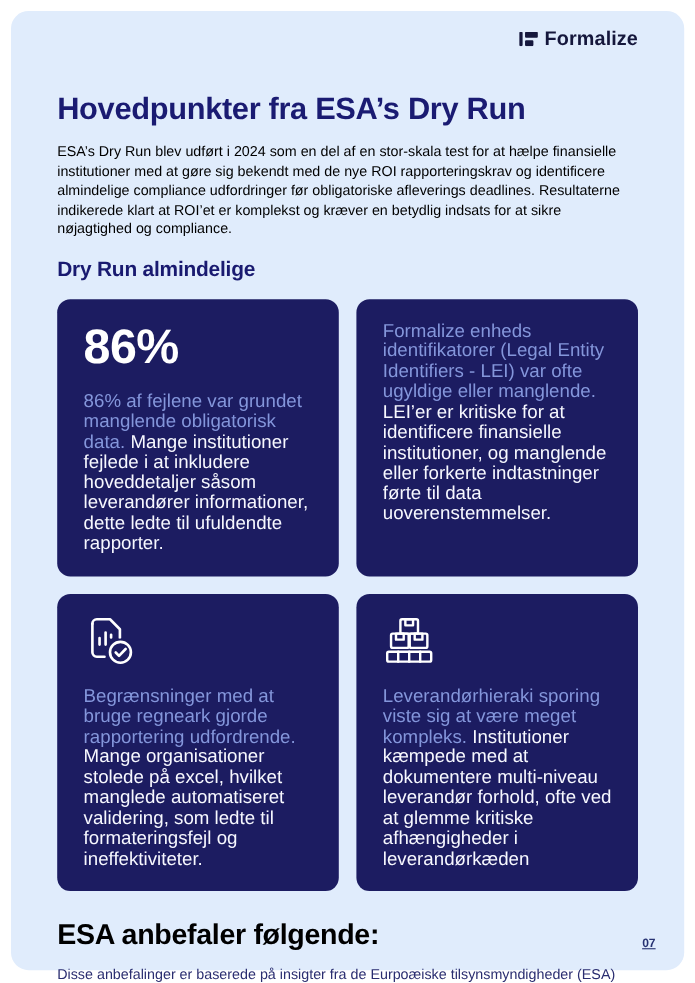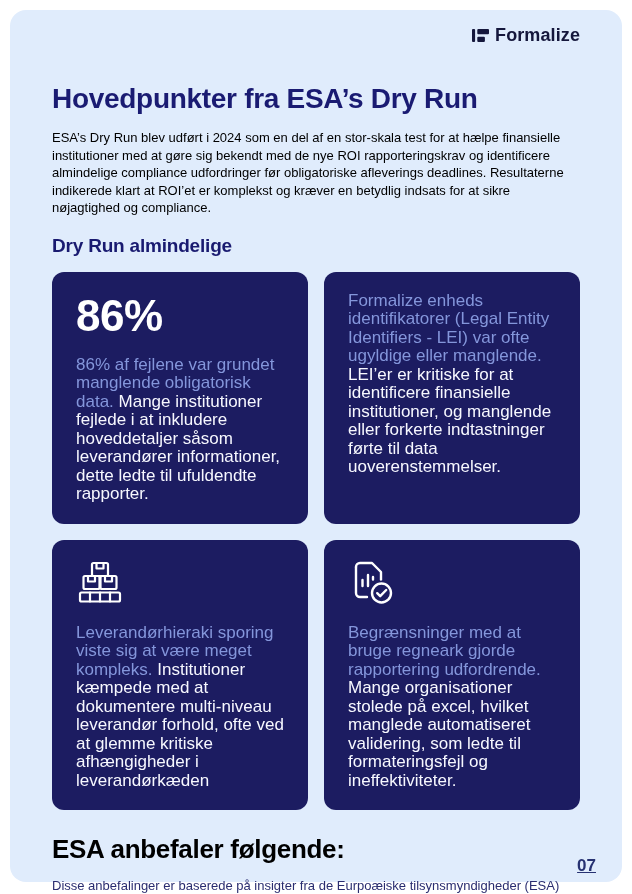--- a/index.html
+++ b/index.html
@@ -30,21 +30,21 @@
     background:#1c1c61; border-radius:12px; min-height:173px;
     padding:20px 20px 20px 24px; color:#ffffff;
   }
   .card-top { height:50px; margin-bottom:14px; display:flex; align-items:flex-start; }
   .stat { font-size:44px; font-weight:600; line-height:48px; color:#ffffff; letter-spacing:-0.5px; }
   .card-text { font-size:17px; line-height:18.5px; }
   .hl { color:#8496db; }
   .wt { color:#f7f8ff; font-weight:500; }
   
   .rec-intro { margin-top:12px; font-size:13px; line-height:17.5px; color:#2a2d70; max-width:510px; }
-  .page-num { position:absolute; right:26px; bottom:6px; font-size:17px; font-weight:600; color:#273272;text-decoration:underline; }
+  .page-num { position:absolute; right:26px; bottom:18px; font-size:11px; font-weight:600; color:#273272;text-decoration:underline; }
 </style>
 </head>
 <body>
 
 <div class="page">
 
   <div class="brand-row">
     <div class="brand">
       <svg width="17" height="13" viewBox="0 0 17 13">
         <rect x="0" y="0" width="3.1" height="13" rx="1" fill="#15173c"></rect>
@@ -71,50 +71,50 @@
         <span class="wt">Mange institutioner fejlede i at inkludere hoveddetaljer såsom leverandører informationer, dette ledte til ufuldendte rapporter.</span></p>
     </div>
 
     <div class="card">
       <p class="card-text"><span class="hl">Formalize enheds identifikatorer (Legal Entity Identifiers - LEI) var ofte ugyldige eller manglende.</span>
         <span class="wt">LEI’er er kritiske for at identificere finansielle institutioner, og manglende eller forkerte indtastninger førte til data uoverenstemmelser.</span></p>
     </div>
 
     <div class="card">
       <div class="card-top">
+        <svg width="46" height="46" viewBox="0 0 46 46" fill="none">
+          <path d="M8 7 a4 4 0 0 1 4 -4 h12 l9 9 v8" stroke="#ffffff" stroke-width="2.4" stroke-linecap="round" stroke-linejoin="round"></path>
+          <path d="M8 7 v26 a4 4 0 0 0 4 4 h7" stroke="#ffffff" stroke-width="2.4" stroke-linecap="round"></path>
+          <path d="M14.5 26 v-6 M20 26 v-11 M25 17 v2.5" stroke="#ffffff" stroke-width="2.4" stroke-linecap="round"></path>
+          <circle cx="33.5" cy="33" r="12.5" fill="#1c1c61"></circle>
+          <circle cx="33.5" cy="33" r="9.5" stroke="#ffffff" stroke-width="2.4"></circle>
+          <path d="M29.2 33.2 l3 3 l6 -6.2" stroke="#ffffff" stroke-width="2.4" stroke-linecap="round" stroke-linejoin="round"></path>
+        </svg>
+      </div>
+      <p class="card-text"><span class="hl">Begrænsninger med at bruge regneark gjorde rapportering udfordrende.</span>
+        <span class="wt">Mange organisationer stolede på excel, hvilket manglede automatiseret validering, som ledte til formateringsfejl og ineffektiviteter.</span></p>
+    </div>
+
+    <div class="card">
+      <div class="card-top">
         <svg width="48" height="46" viewBox="0 0 48 46" fill="none" stroke="#ffffff" stroke-width="2.2" stroke-linejoin="round" stroke-linecap="round">
           <rect x="16" y="3" width="16" height="13" rx="1.5"></rect>
           <rect x="20.5" y="3" width="7" height="5.5"></rect>
           <rect x="7.5" y="16" width="16" height="13" rx="1.5"></rect>
           <rect x="12" y="16" width="7" height="5.5"></rect>
           <rect x="24.5" y="16" width="16" height="13" rx="1.5"></rect>
           <rect x="29" y="16" width="7" height="5.5"></rect>
           <rect x="4" y="32.5" width="40" height="9" rx="1.5"></rect>
           <path d="M14 32.5 v9 M24 32.5 v9 M34 32.5 v9"></path>
         </svg>
       </div>
       <p class="card-text"><span class="hl">Leverandørhieraki sporing viste sig at være meget kompleks.</span>
         <span class="wt">Institutioner kæmpede med at dokumentere multi-niveau leverandør forhold, ofte ved at glemme kritiske afhængigheder i leverandørkæden</span></p>
     </div>
 
-    <div class="card">
-      <div class="card-top">
-        <svg width="46" height="46" viewBox="0 0 46 46" fill="none">
-          <path d="M8 7 a4 4 0 0 1 4 -4 h12 l9 9 v8" stroke="#ffffff" stroke-width="2.4" stroke-linecap="round" stroke-linejoin="round"></path>
-          <path d="M8 7 v26 a4 4 0 0 0 4 4 h7" stroke="#ffffff" stroke-width="2.4" stroke-linecap="round"></path>
-          <path d="M14.5 26 v-6 M20 26 v-11 M25 17 v2.5" stroke="#ffffff" stroke-width="2.4" stroke-linecap="round"></path>
-          <circle cx="33.5" cy="33" r="12.5" fill="#1c1c61"></circle>
-          <circle cx="33.5" cy="33" r="9.5" stroke="#ffffff" stroke-width="2.4"></circle>
-          <path d="M29.2 33.2 l3 3 l6 -6.2" stroke="#ffffff" stroke-width="2.4" stroke-linecap="round" stroke-linejoin="round"></path>
-        </svg>
-      </div>
-      <p class="card-text"><span class="hl">Begrænsninger med at bruge regneark gjorde rapportering udfordrende.</span>
-        <span class="wt">Mange organisationer stolede på excel, hvilket manglede automatiseret validering, som ledte til formateringsfejl og ineffektiviteter.</span></p>
-    </div>
-
   </div>
 
   <h2 class="h2-big">ESA anbefaler følgende:</h2>
 
   <p class="rec-intro">Disse anbefalinger er baserede på insigter fra de Eurpoæiske tilsynsmyndigheder (ESA) Dry Run resultater, branchens bedste praksis, og feedback fra finansielle institutioner som navigerer DORA compliance.</p>
 
   <div class="page-num">07</div>
 
 </div>
 

